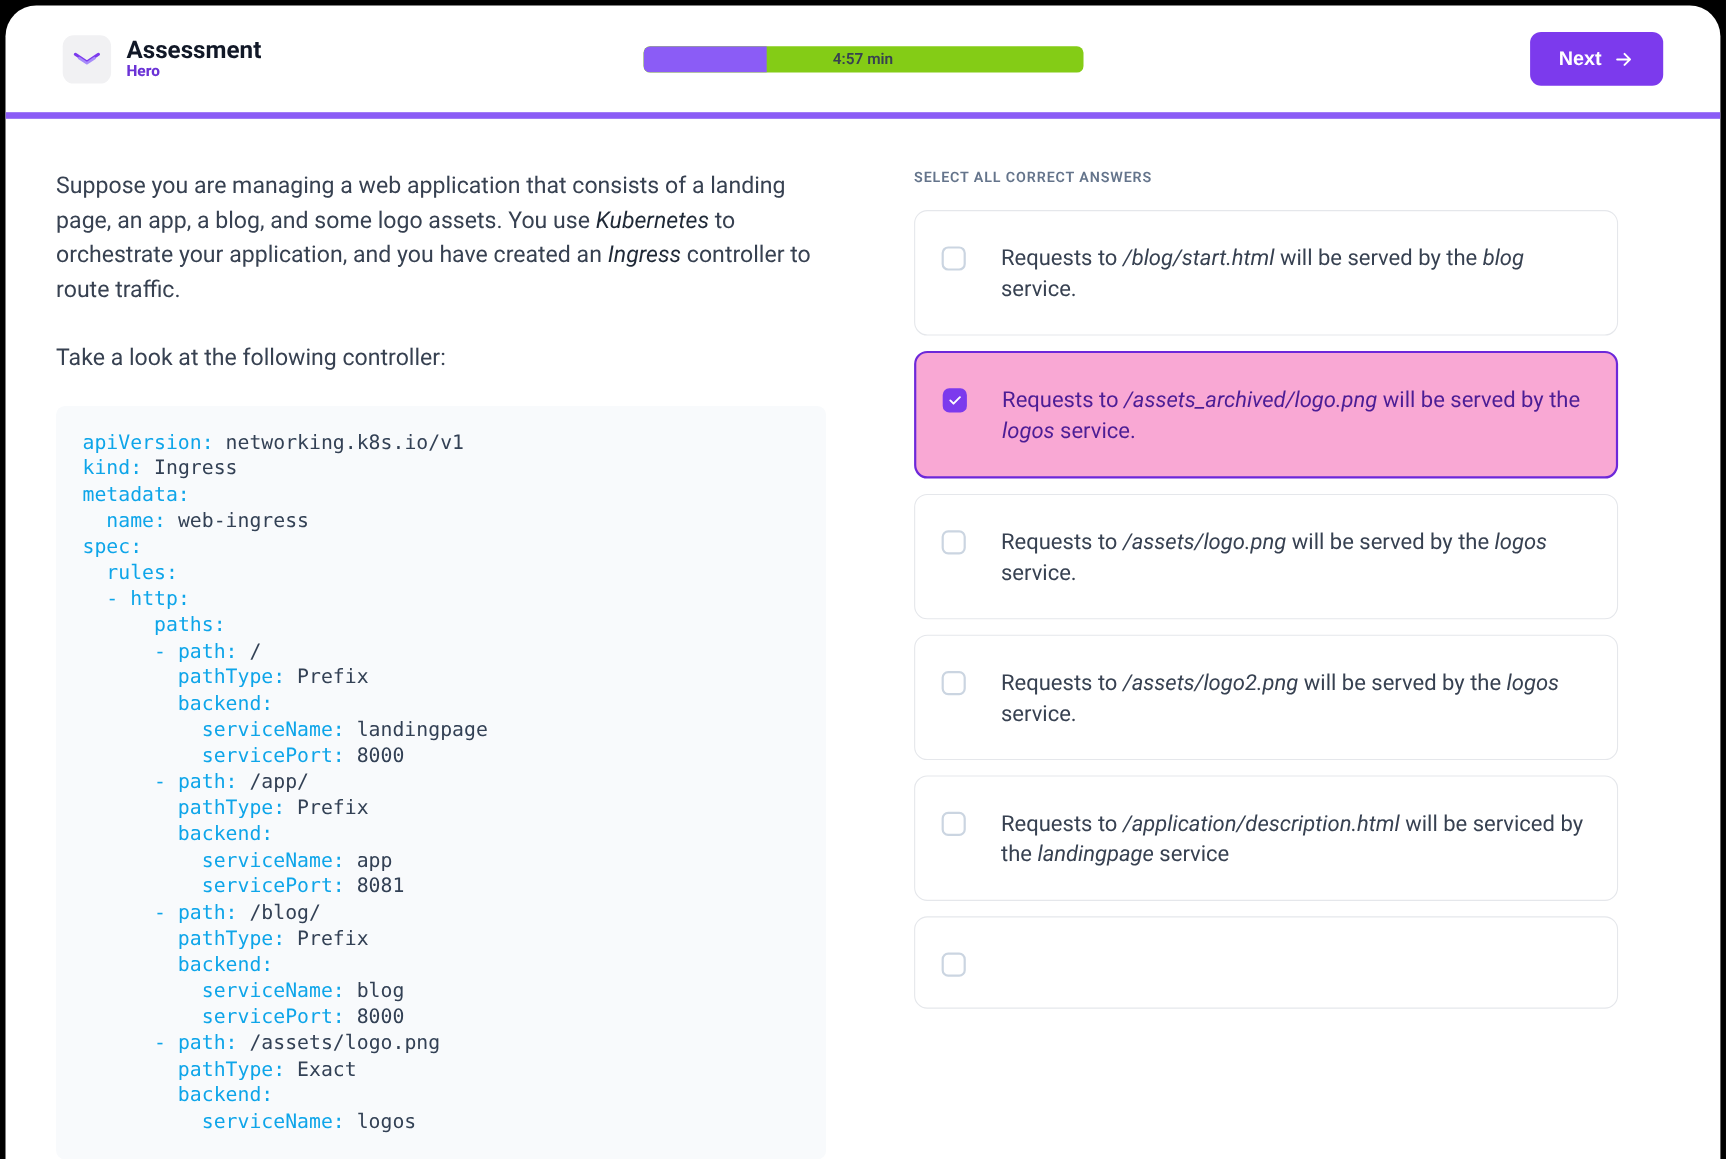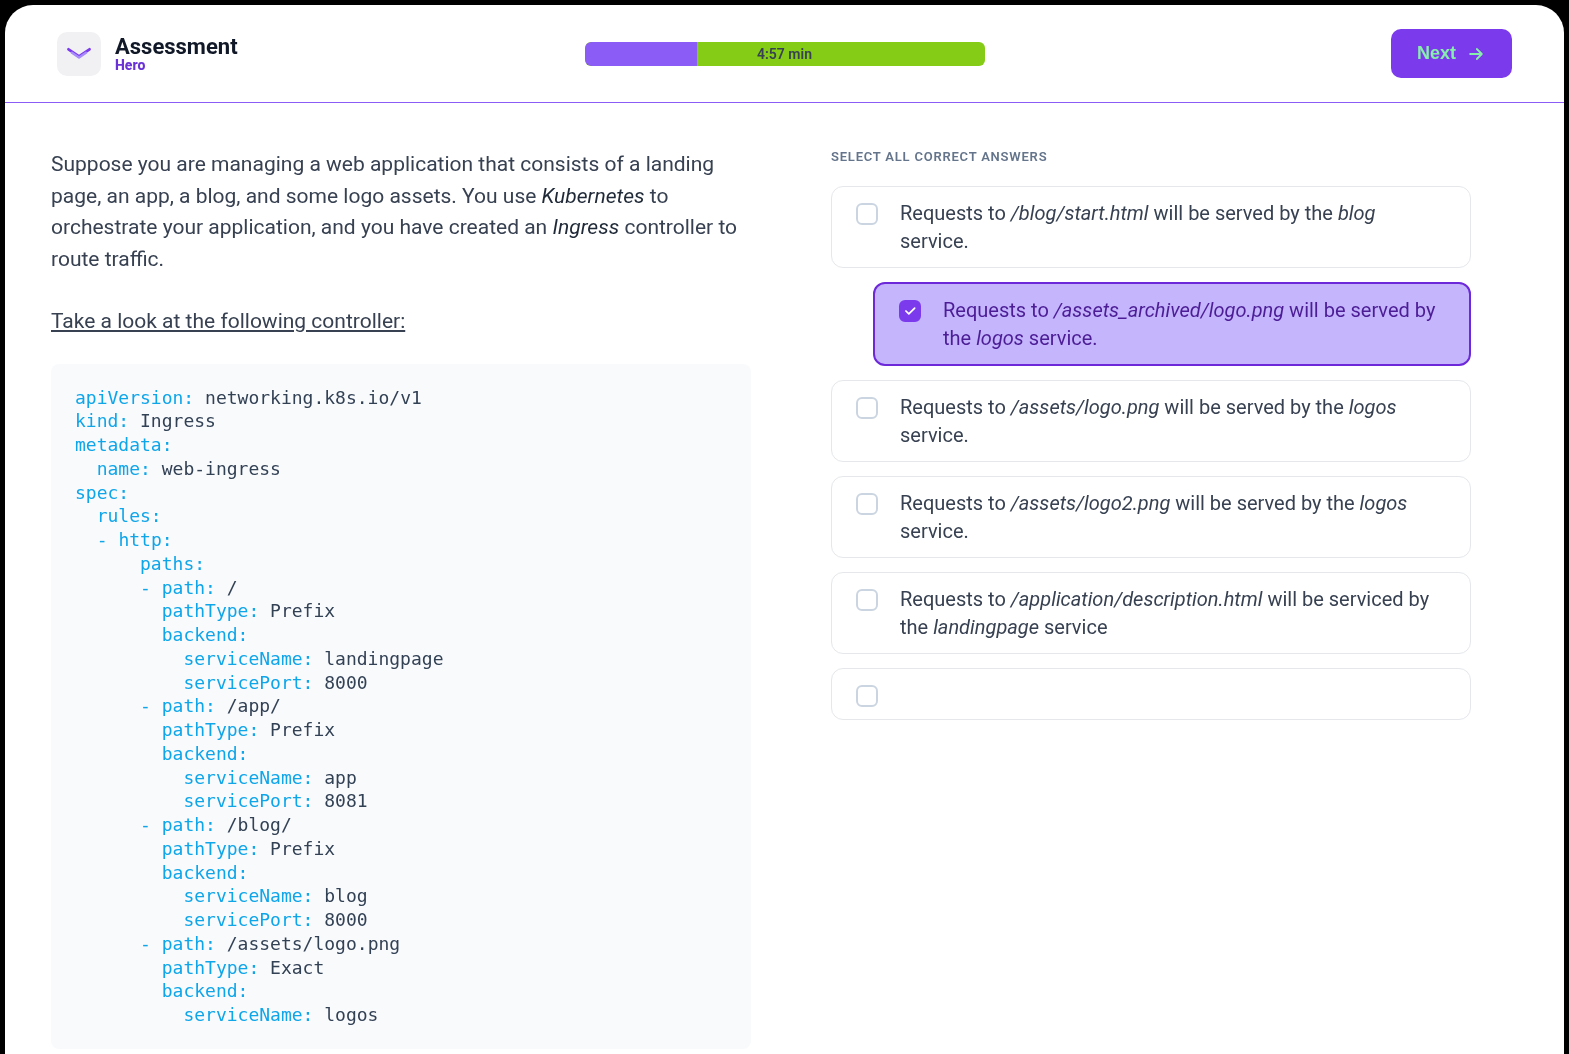--- a/index.html
+++ b/index.html
@@ -27,21 +27,21 @@
     border-radius: 28px 28px 0 0;
     overflow: hidden;
     display: flex;
     flex-direction: column;
   }
   
   .header {
     display: flex;
     align-items: center;
     padding: 24px 52px 24px 52px;
-    border-bottom: 1px solid #8b5cf6;
+    border-bottom: 6px solid #8b5cf6;
     gap: 24px;
   }
   .brand {
     display: flex;
     align-items: center;
     gap: 14px;
     width: 420px;
   }
   .brand-icon {
     width: 44px; height: 44px;
@@ -73,21 +73,21 @@
     border-radius: 6px 0 0 6px;
   }
   .progress-label {
     position: absolute; inset:0;
     display:flex; align-items:center; justify-content:center;
     font-size: 14px; font-weight:600; color:#374151;
   }
   .header-right { width: 420px; display:flex; justify-content:flex-end; }
   .next-btn {
     background: #7c3aed;
-    color: #86efac;
+    color: #ffffff;
     border: none;
     border-radius: 10px;
     padding: 14px 26px;
     font-size: 18px;
     font-weight: 600;
     display: inline-flex; align-items: center; gap: 10px;
     cursor: pointer;
   }
   .next-btn svg { width: 20px; height: 20px; stroke: #fff; }
 
@@ -108,21 +108,20 @@
     line-height: 1.5;
     margin-bottom: 31px;
   }
   .question em {
     font-style: italic;
     color: #1f2937;
   }
   .question .prompt2 {
     margin-top: 10px;
     margin-bottom: 26px;
-    text-decoration: underline;
   }
 
   .code-block {
     background: #f8fafc;
     border-radius: 8px;
     padding: 22px 24px;
     font-family: ui-monospace, SFMono-Regular, Menlo, Consolas, monospace;
     font-size: 18px;
     line-height: 1.32;
     color: #334155;
@@ -135,32 +134,31 @@
   .answers-title {
     font-size: 13px;
     letter-spacing: 0.06em;
     font-weight: 600;
     color: #64748b;
     margin-bottom: 22px;
   }
   .answer {
     display: flex;
     align-items: flex-start;
-    gap: 22px;
+    gap: 32px;
     border: 1px solid #e5e7eb;
     border-radius: 12px;
-    padding: 12px 24px;
+    padding: 28px 24px;
     margin-bottom: 14px;
     cursor: pointer;
   }
   .answer.selected {
     border: 2px solid #6d28d9;
-    background: #c4b5fd;
+    background: #f9a8d4;
     color: #4c1d95;
-    margin-left: 42px;
   }
   .checkbox {
     width: 22px; height: 22px;
     border: 2px solid #cbd5e1;
     border-radius: 6px;
     flex: 0 0 22px;
     margin-top: 4px;
     display:flex; align-items:center; justify-content:center;
     background:#fff;
   }

